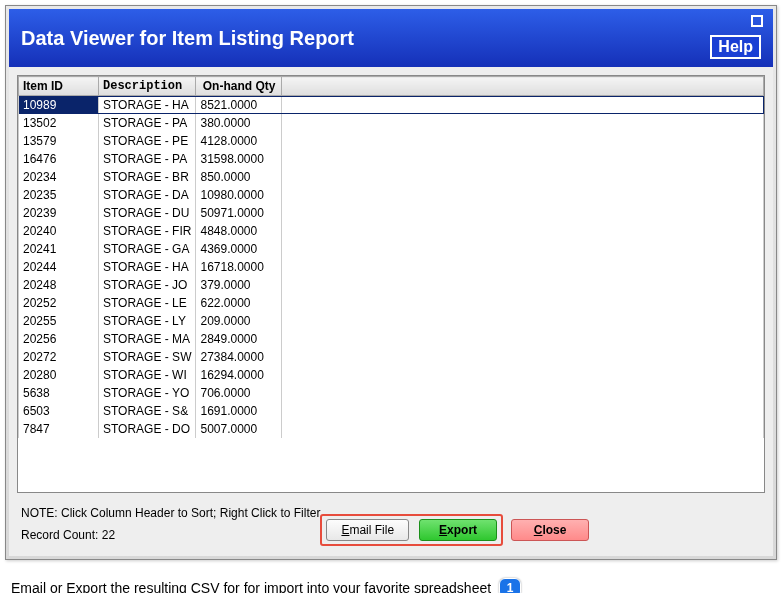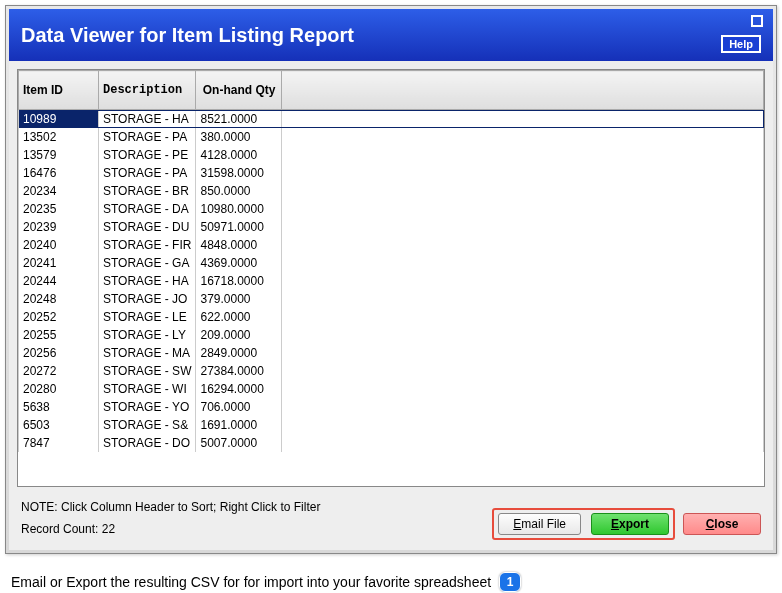--- a/index.html
+++ b/index.html
@@ -41,21 +41,21 @@
       display: inline-block;
       position: absolute;
       top: 6px;
       right: 10px;
     }
     .help-btn {
       background: #1a3fd4;
       border: 2px solid #fff;
       color: #fff;
       font-weight: bold;
-      font-size: 11px;
+      font-size: 16px;
       padding: 1px 6px;
       cursor: pointer;
       margin-top: 18px;
       text-align: right;
     }
     .content {
       background: #eee;
       padding: 8px 8px 10px 8px;
     }
     .grid-wrap {
@@ -68,21 +68,21 @@
       border-collapse: collapse;
       width: 100%;
       font-size: 12px;
     }
     thead th {
       background: #e8e8e8;
       background: linear-gradient(to bottom, #f4f4f4, #dedede);
       border: 1px solid #aaa;
       text-align: left;
       font-weight: bold;
-      padding: 12px 4px;
+      padding: 2px 4px;
       height: 18px;
     }
     th.col-id { width: 80px; }
     th.col-desc { width: 78px; font-family: Liberation Mono, monospace; }
     th.col-qty { width: 86px; text-align: right; padding-right: 6px; }
     th.col-rest { }
     tbody td {
       border-left: 1px solid #ccc;
       border-right: 1px solid #ccc;
       padding: 1px 4px;
@@ -98,21 +98,20 @@
       background: #0a246a;
       color: #fff;
     }
     tbody tr.selected {
       outline: 1px solid #0a246a;
       outline-offset: -1px;
     }
     .footer-row {
       display: flex;
       align-items: flex-end;
-      justify-content: space-between;
       margin-top: 10px;
       padding: 0 4px;
     }
     .footer-left {
       font-size: 12px;
       line-height: 1.8;
     }
     .footer-right {
       display: flex;
       gap: 8px;

